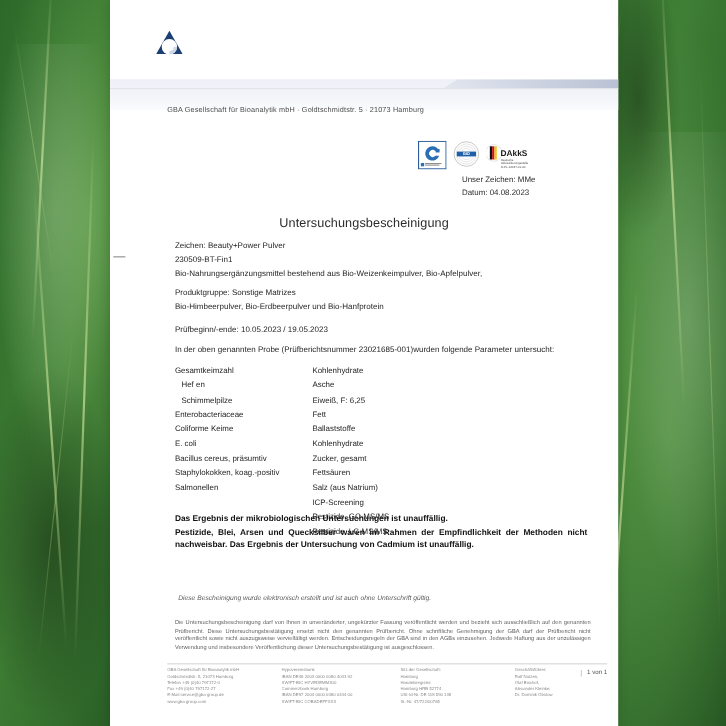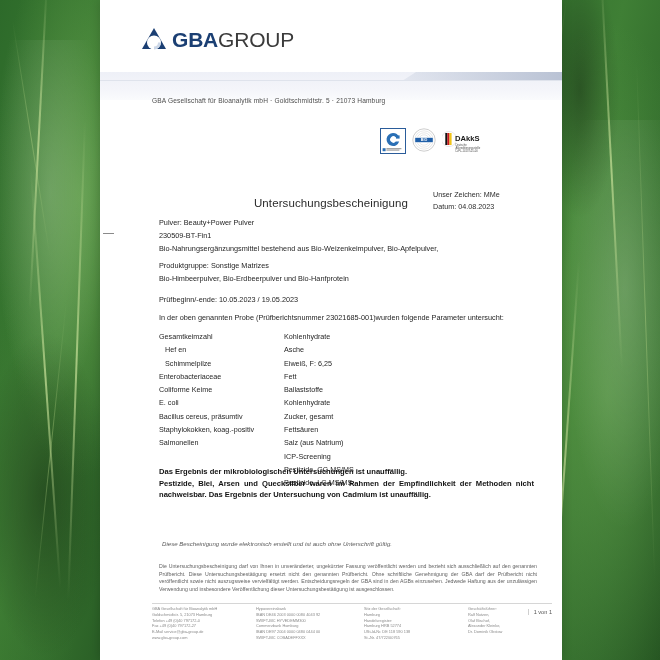--- a/index.html
+++ b/index.html
@@ -72,22 +72,22 @@
   
   .sender {
     position: absolute; left: 52px; top: 97px;
     font-size: 6.6px; color: #4d4d4d; letter-spacing: .15px; white-space: nowrap;
   }
   .recipient {
     position: absolute; left: 59px; top: 122px;
     font-size: 7.2px; color: #2b2b2b; line-height: 11px;
   }
   .ref-block {
-    position: absolute; left: 333px; top: 157px;
-    font-size: 7.2px; color: #2b2b2b; line-height: 11.5px; margin-top: 32px;
+    position: absolute; left: 320px; top: 157px;
+    font-size: 7.2px; color: #2b2b2b; line-height: 11.5px;
   }
 
   
   .seals { position: absolute; left: 280px; top: 128px; display: flex; align-items: flex-start; gap: 6px; }
   .seal-dakks-box { display: flex; align-items: center; gap: 2px; }
 
   .doc-title {
     position: absolute; left: 0; top: 197px; width: 462px;
     text-align: center; font-size: 11.5px; color: #2b2b2b; letter-spacing: .1px;
   }
@@ -163,23 +163,20 @@
   <div class="margin-mark"></div>
 
   <div class="logo-row">
     <span class="logo-mark">
       <svg width="26" height="26" viewBox="0 0 26 26" aria-hidden="true">
         <polygon points="13,2 25,23 1,23" fill="#1b3f73"></polygon>
         <circle cx="13" cy="16.5" r="7" fill="#ffffff"></circle>
         <path d="M13 9.5 a7 7 0 0 0 0 14 a5 5 0 0 1 0 -14 z" fill="#1b3f73" opacity="0.22"></path>
         <path d="M20 16.5 a7 7 0 0 1 -7 7 l0 -3 a4 4 0 0 0 4 -4 z" fill="#cdd8e8"></path>
       </svg>
-    </span>
-    <span class="logo-text">
-      <span class="logo-gba">GBA</span><span class="logo-group">GROUP</span>
     </span>
   </div>
 
   <div class="band"></div>
   <div class="band-accent"></div>
   <div class="band-line"></div>
 
   <div class="sender">GBA Gesellschaft für Bioanalytik mbH · Goldtschmidtstr. 5 · 21073 Hamburg</div>
 
 
@@ -223,21 +220,21 @@
   </div>
 
   <div class="ref-block">
     <div>Unser Zeichen: MMe</div>
     <div>Datum: 04.08.2023</div>
   </div>
 
   <div class="doc-title">Untersuchungsbescheinigung</div>
 
   <div class="body-text" style="top:216px;">
-    <div class="ln b"><span>Pulver:</span> <b>Beauty+Power Pulver</b></div>
+    <div class="ln b"><span>Zeichen:</span> <b>Beauty+Power Pulver</b></div>
     <div class="ln">230509-BT-Fin1</div>
     <div class="ln">Bio-Nahrungsergänzungsmittel bestehend aus Bio-Weizenkeimpulver, Bio-Apfelpulver,</div>
     <div class="ln" style="padding-top:3px;">Produktgruppe: Sonstige Matrizes</div>
     <div class="ln">Bio-Himbeerpulver, Bio-Erdbeerpulver und Bio-Hanfprotein</div>
     <div class="ln" style="padding-top:8px;">Prüfbeginn/-ende: 10.05.2023 / 19.05.2023</div>
   </div>
 
   <div class="body-text" style="top:311px;">
     <div class="ln">In der oben genannten Probe (Prüfberichtsnummer 23021685-001)wurden folgende Parameter untersucht:</div>
   </div>

